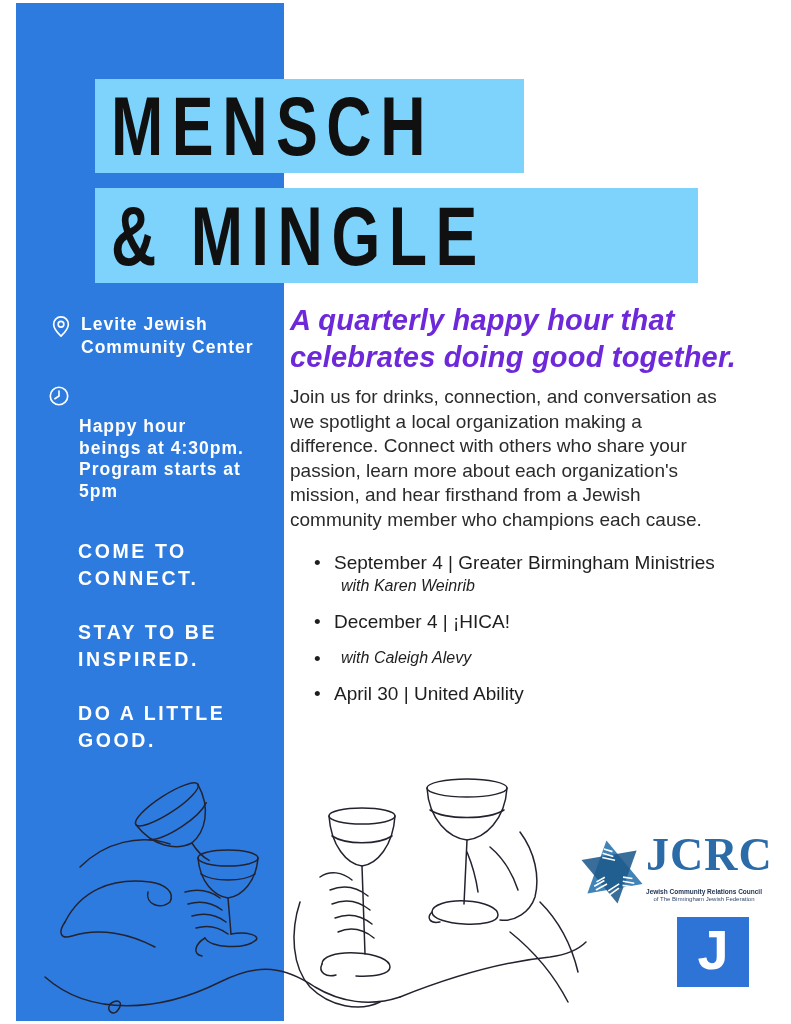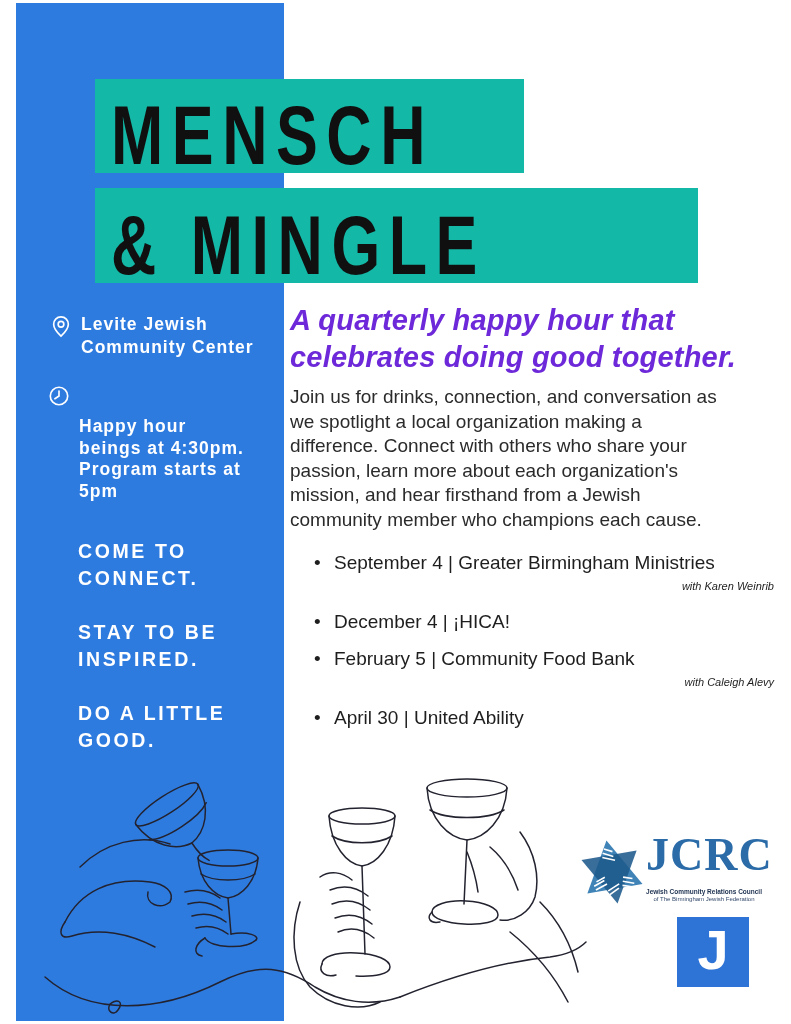--- a/index.html
+++ b/index.html
@@ -3,21 +3,21 @@
 <meta charset="utf-8">
 <style>
   html,body { margin:0; padding:0; }
   body {
     width:791px; height:1024px; position:relative; overflow:hidden;
     background:#ffffff; font-family:"Liberation Sans", sans-serif;
   }
   .band { position:absolute; left:16px; top:3px; width:268px; height:1018px; background:#2E7BE0; }
 
   
-  .title-block { position:absolute; background:#14b8a6; display:flex; align-items:flex-end; }
+  .title-block { position:absolute; background:#7dd3fc; display:flex; align-items:center; }
   .title-block.t1 { left:95px; top:79px;  width:429px; height:94px; }
   .title-block.t2 { left:95px; top:188px; width:603px; height:95px; }
   .title-text {
     display:inline-block; margin-left:16px; color:#101010;
     font-weight:bold; font-size:66px; letter-spacing:9px; white-space:nowrap;
     transform:scale(0.95,1.26); transform-origin:left center;
   }
 
   
   .info-row { position:absolute; display:flex; gap:9px; color:#ffffff; }
@@ -42,21 +42,21 @@
     line-height:37px; white-space:pre-line; letter-spacing:0.2px;
   }
   .body-text {
     position:absolute; left:290px; top:385px; width:480px;
     font-size:19px; color:#2b2b2b; line-height:24.6px; white-space:pre-line;
   }
   .events { position:absolute; left:314px; top:551px; width:460px; margin:0; padding:0; list-style:none; }
   .event { position:relative; padding-left:20px; margin:0 0 13px 0; }
   .event .dot { position:absolute; left:0; top:1px; font-size:19px; color:#1e1e1e; }
   .event-title { font-size:19px; color:#1e1e1e; line-height:24px; }
-  .event-speaker { font-size:11px; font-style:italic; color:#1e1e1e; line-height:22px; margin-left:7px;text-align:right; }
+  .event-speaker { font-size:16px; font-style:italic; color:#1e1e1e; line-height:22px; margin-left:7px; }
 
   
   .jcrc { position:absolute; left:578px; top:836px; width:182px; height:72px; }
   .jcrc-star { position:absolute; left:0; top:0; }
   .jcrc-acronym {
     position:absolute; left:68px; top:-8px;
     font-family:"Liberation Serif", serif; font-weight:bold; font-size:46px;
     color:#2A6BA8; letter-spacing:1px;
   }
   .jcrc-tagline { position:absolute; left:68px; top:52px; width:116px; text-align:center; }
@@ -130,21 +130,20 @@
     <span class="dot">•</span>
     <div class="event-title">September 4 | Greater Birmingham Ministries</div>
     <div class="event-speaker">with Karen Weinrib</div>
   </li>
   <li class="event">
     <span class="dot">•</span>
     <div class="event-title">December 4 | ¡HICA!</div>
   </li>
   <li class="event">
     <span class="dot">•</span>
-    <div class="event-title">February 5 | Community Food Bank</div>
     <div class="event-speaker">with Caleigh Alevy</div>
   </li>
   <li class="event">
     <span class="dot">•</span>
     <div class="event-title">April 30 | United Ability</div>
   </li>
 </ul>
 
 <svg class="line-art" width="572" height="252" viewBox="0 0 572 252">
 

